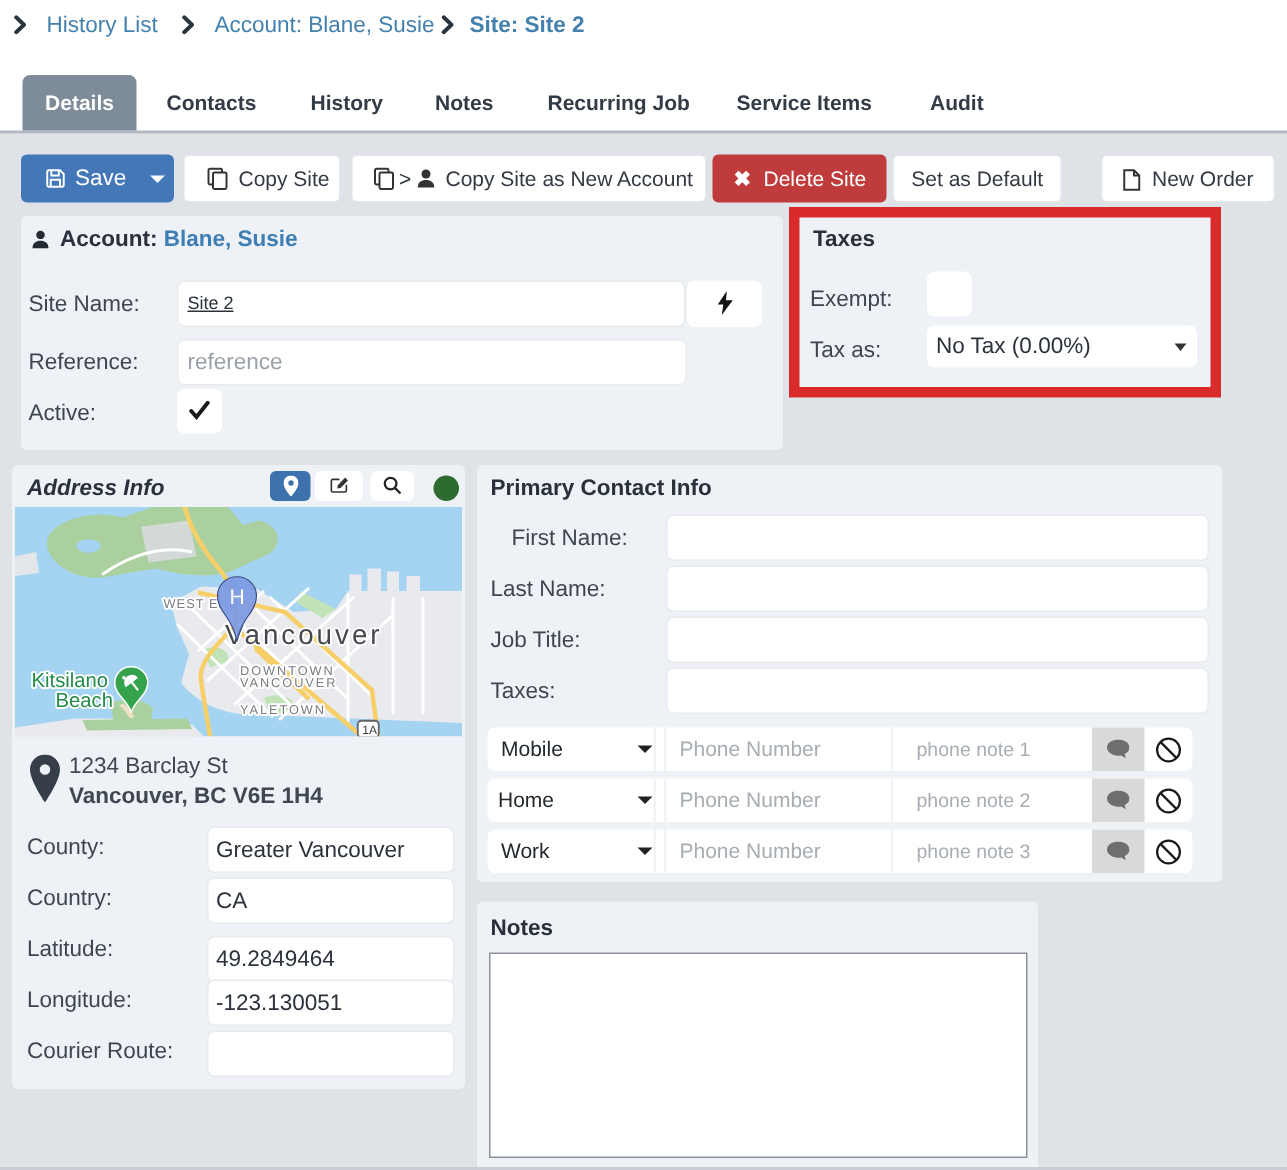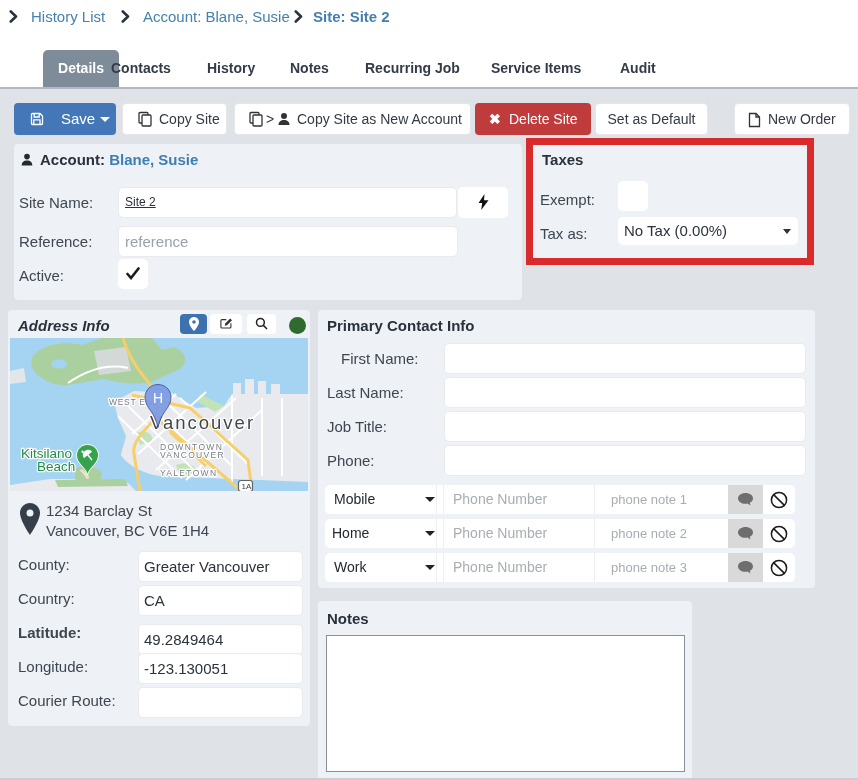--- a/index.html
+++ b/index.html
@@ -26,37 +26,37 @@
   <svg class="abs" style="left:121px;top:10px;" width="9" height="13" viewBox="0 0 9 13" fill="none" stroke="#2a3540" stroke-width="2.6" stroke-linecap="round" stroke-linejoin="round">
       <path d="M1.8 1.5 L7 6.5 L1.8 11.5"></path>
     </svg>
   <span class="abs" style="left:143px;top:8px;">Account: Blane, Susie</span>
   <svg class="abs" style="left:294px;top:10px;" width="9" height="13" viewBox="0 0 9 13" fill="none" stroke="#2a3540" stroke-width="2.6" stroke-linecap="round" stroke-linejoin="round">
       <path d="M1.8 1.5 L7 6.5 L1.8 11.5"></path>
     </svg>
   <span class="abs" style="left:313px;top:8px;font-weight:bold;">Site: Site 2</span>
 </div>
 
-<div class="abs" style="left:15px;top:50px;width:76px;height:37px;background:#7e8b99;border-radius:5px 5px 0 0;color:#fff;font-size:14px;font-weight:bold;text-align:center;line-height:36px;margin-left:28px;">Details</div>
+<div class="abs" style="left:15px;top:50px;width:76px;height:37px;background:#7e8b99;border-radius:5px 5px 0 0;color:#fff;font-size:14px;font-weight:bold;text-align:center;line-height:36px;">Details</div>
 <div class="abs" style="left:0;top:50px;height:38px;line-height:36px;font-size:14px;color:#333b47;font-weight:bold;">
   <span class="abs" style="left:111px;">Contacts</span>
   <span class="abs" style="left:207px;">History</span>
   <span class="abs" style="left:290px;">Notes</span>
   <span class="abs" style="left:365px;">Recurring Job</span>
   <span class="abs" style="left:491px;">Service Items</span>
   <span class="abs" style="left:620px;">Audit</span>
 </div>
 
 <div class="abs" style="left:14px;top:103px;width:102px;height:32px;background:#4377b8;border-radius:4px;">
   <svg class="abs" style="left:16px;top:9px;" width="14" height="14" viewBox="0 0 14 14" fill="none" stroke="#fff" stroke-width="1.3">
     <path d="M1.5 2.5 A1 1 0 0 1 2.5 1.5 H10 L12.5 4 V11.5 A1 1 0 0 1 11.5 12.5 H2.5 A1 1 0 0 1 1.5 11.5 Z"></path>
     <path d="M4.2 1.8 V5 H9.2 V1.8"></path>
     <path d="M3.8 12 V7.8 H10 V12"></path>
   </svg>
-  <span class="abs" style="left:36px;top:7px;color:#fff;font-size:15px;margin-left:11px;">Save</span>
+  <span class="abs" style="left:36px;top:7px;color:#fff;font-size:15px;">Save</span>
   <div class="abs" style="left:86px;top:14px;width:0;height:0;border-left:5px solid transparent;border-right:5px solid transparent;border-top:5px solid #fff;"></div>
 </div>
 
 <div class="btn-white abs" style="left:122px;top:103px;width:105px;height:32px;">
   <svg class="abs" style="left:14px;top:7px;" width="16" height="16" viewBox="0 0 16 16" fill="none" stroke="#333" stroke-width="1.3">
     <rect x="5" y="4" width="9" height="11" rx="1"></rect>
     <path d="M11 4 V2.5 A1 1 0 0 0 10 1.5 H3 A1 1 0 0 0 2 2.5 V11 A1 1 0 0 0 3 12 H5"></path>
   </svg>
   <span class="abs" style="left:36px;top:7px;">Copy Site</span>
 </div>
@@ -224,42 +224,42 @@
     <path d="M148 46.5 C140.5 46.5 135 52.2 135 59.5 C135 64.5 137.5 68.5 140.5 72.5 C144 77.2 146.5 83 148 89.5 C149.5 83 152 77.2 155.5 72.5 C158.5 68.5 161 64.5 161 59.5 C161 52.2 155.5 46.5 148 46.5 Z" fill="#7b99e4" stroke="#3e4c85" stroke-width="0.8"></path>
     <text x="148" y="64.5" font-size="14" fill="#fff" fill-opacity="1" text-anchor="middle" font-family="Liberation Sans, sans-serif">H</text>
   </g>
 </svg>
 </div>
 
 <svg class="abs" style="left:20px;top:503px;" width="20" height="32" viewBox="0 0 20 32" fill="#363f49">
   <path d="M10 0 C4.5 0 0 4.5 0 10 C0 17.5 10 32 10 32 C10 32 20 17.5 20 10 C20 4.5 15.5 0 10 0 Z M10 13.5 A3.5 3.5 0 1 1 10 6.5 A3.5 3.5 0 0 1 10 13.5 Z"></path>
 </svg>
 <div class="abs" style="left:46px;top:502px;font-size:15px;color:#3f4752;">1234 Barclay St</div>
-<div class="abs" style="left:46px;top:522px;font-size:15px;color:#3f4752;">Vancouver, BC V6E 1H4</div>
+<div class="abs" style="left:46px;top:522px;font-size:15px;color:#3f4752;font-weight:bold;">Vancouver, BC V6E 1H4</div>
 
 <div class="lbl abs" style="left:18px;top:556px;">County:</div>
 <div class="inp abs" style="left:138px;top:551px;width:165px;height:31px;font-size:15px;color:#2b323c;line-height:29px;padding-left:5px;">Greater Vancouver</div>
 <div class="lbl abs" style="left:18px;top:590px;">Country:</div>
 <div class="inp abs" style="left:138px;top:585px;width:165px;height:31px;font-size:15px;color:#2b323c;line-height:29px;padding-left:5px;">CA</div>
-<div class="lbl abs" style="left:18px;top:624px;font-weight:bold;">Latitude:</div>
+<div class="lbl abs" style="left:18px;top:624px;">Latitude:</div>
 <div class="inp abs" style="left:138px;top:624px;width:165px;height:31px;font-size:15px;color:#2b323c;line-height:29px;padding-left:5px;">49.2849464</div>
 <div class="lbl abs" style="left:18px;top:658px;text-align:center;">Longitude:</div>
 <div class="inp abs" style="left:138px;top:653px;width:165px;height:31px;font-size:15px;color:#2b323c;line-height:29px;padding-left:5px;">-123.130051</div>
 <div class="lbl abs" style="left:18px;top:692px;">Courier Route:</div>
 <div class="inp abs" style="left:138px;top:687px;width:165px;height:31px;"></div>
 
 <div class="panel abs" style="left:318px;top:310px;width:497px;height:278px;"></div>
 <div class="abs" style="left:327px;top:317px;font-size:15px;font-weight:bold;color:#29313c;">Primary Contact Info</div>
 <div class="lbl abs" style="left:341px;top:350px;">First Name:</div>
 <div class="inp abs" style="left:444px;top:343px;width:362px;height:31px;"></div>
 <div class="lbl abs" style="left:327px;top:384px;">Last Name:</div>
 <div class="inp abs" style="left:444px;top:377px;width:362px;height:31px;"></div>
 <div class="lbl abs" style="left:327px;top:418px;">Job Title:</div>
 <div class="inp abs" style="left:444px;top:411px;width:362px;height:31px;"></div>
-<div class="lbl abs" style="left:327px;top:452px;">Phone:</div>
+<div class="lbl abs" style="left:327px;top:452px;">Taxes:</div>
 <div class="inp abs" style="left:444px;top:445px;width:362px;height:31px;"></div>
 
 <div class="abs" style="left:325px;top:485px;width:470px;height:29px;background:#fff;border-radius:5px;">
   <div class="abs" style="left:0;top:0;width:112px;height:29px;border-right:1px solid #eceef1;font-size:14px;color:#23292f;line-height:29px;padding-left:9px;">Mobile
     <div class="abs" style="left:100px;top:12px;width:0;height:0;border-left:5px solid transparent;border-right:5px solid transparent;border-top:5px solid #222;"></div>
   </div>
   <div class="abs" style="left:118px;top:0;width:152px;height:29px;border-left:1px solid #eceef1;border-right:1px solid #eceef1;font-size:14px;color:#a7adb3;line-height:29px;padding-left:9px;">Phone Number</div>
   <div class="abs" style="left:274px;top:0;width:129px;height:29px;font-size:13px;color:#a7adb3;line-height:29px;padding-left:12px;">phone note 1</div>
   <div class="abs" style="left:403px;top:0;width:35px;height:29px;background:#d9d9d9;text-align:center;">
     <svg style="margin-top:8px;" width="15" height="13" viewBox="0 0 15 13" fill="#6e6e6e">

